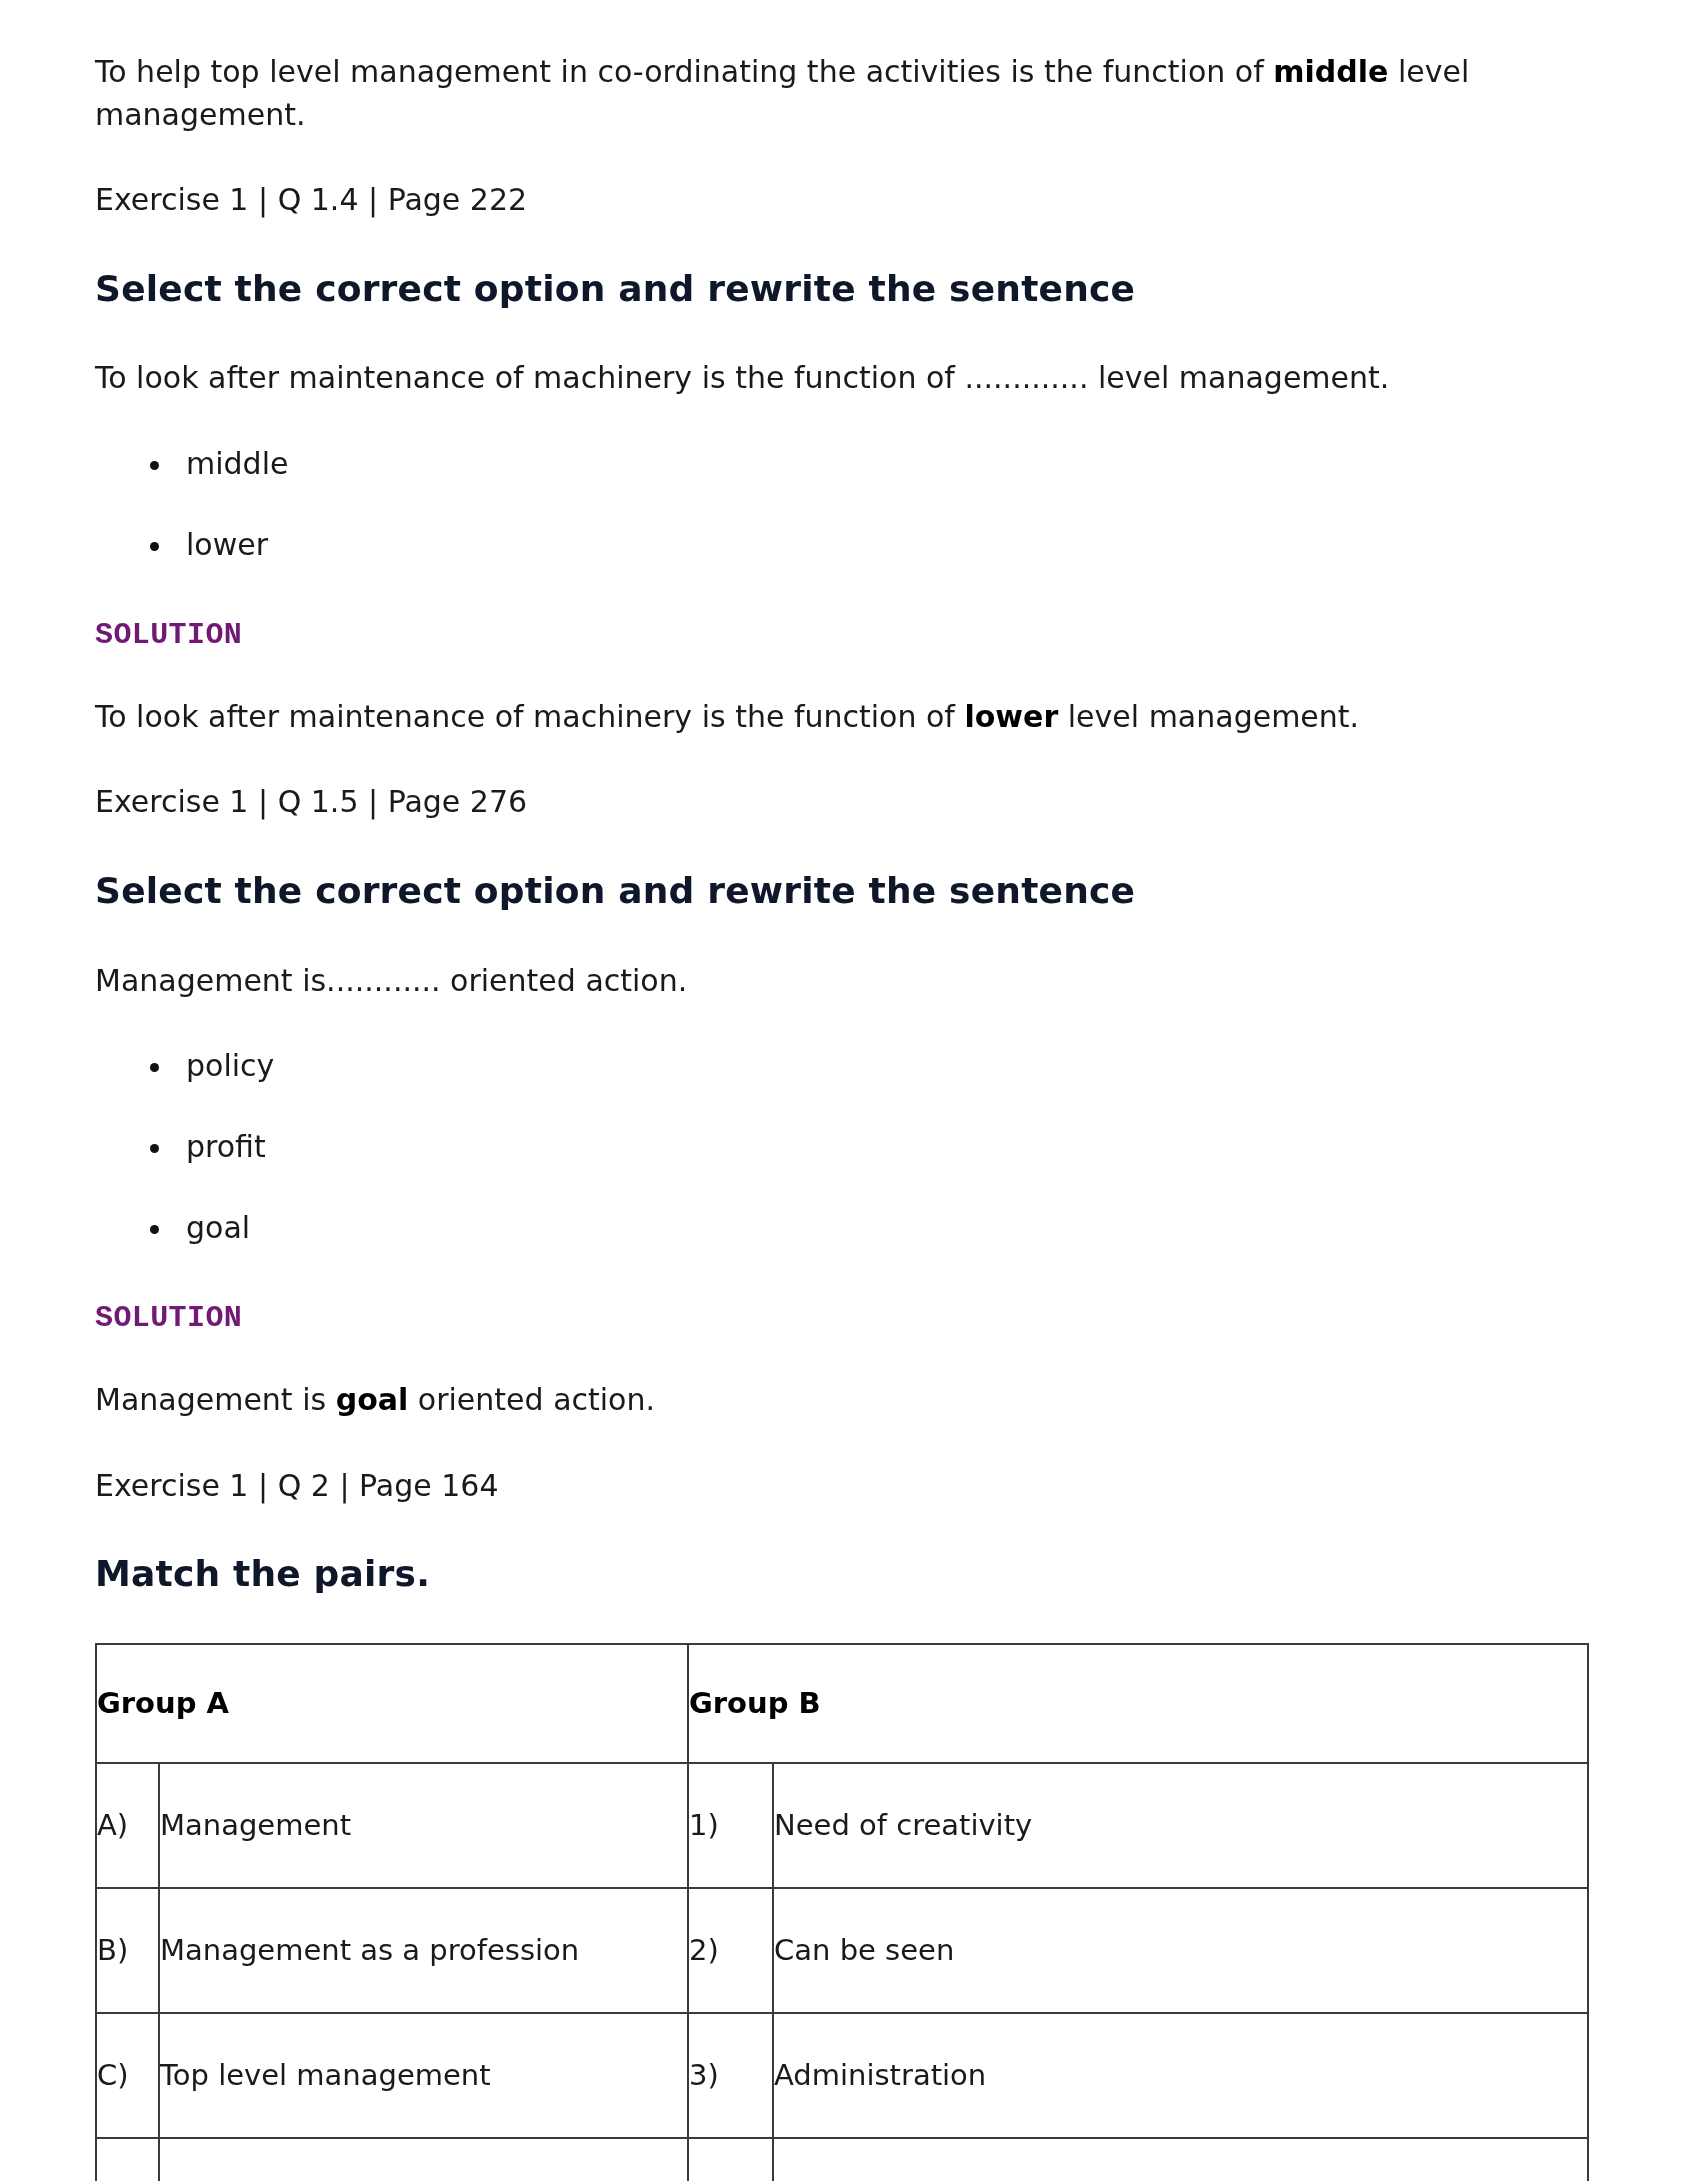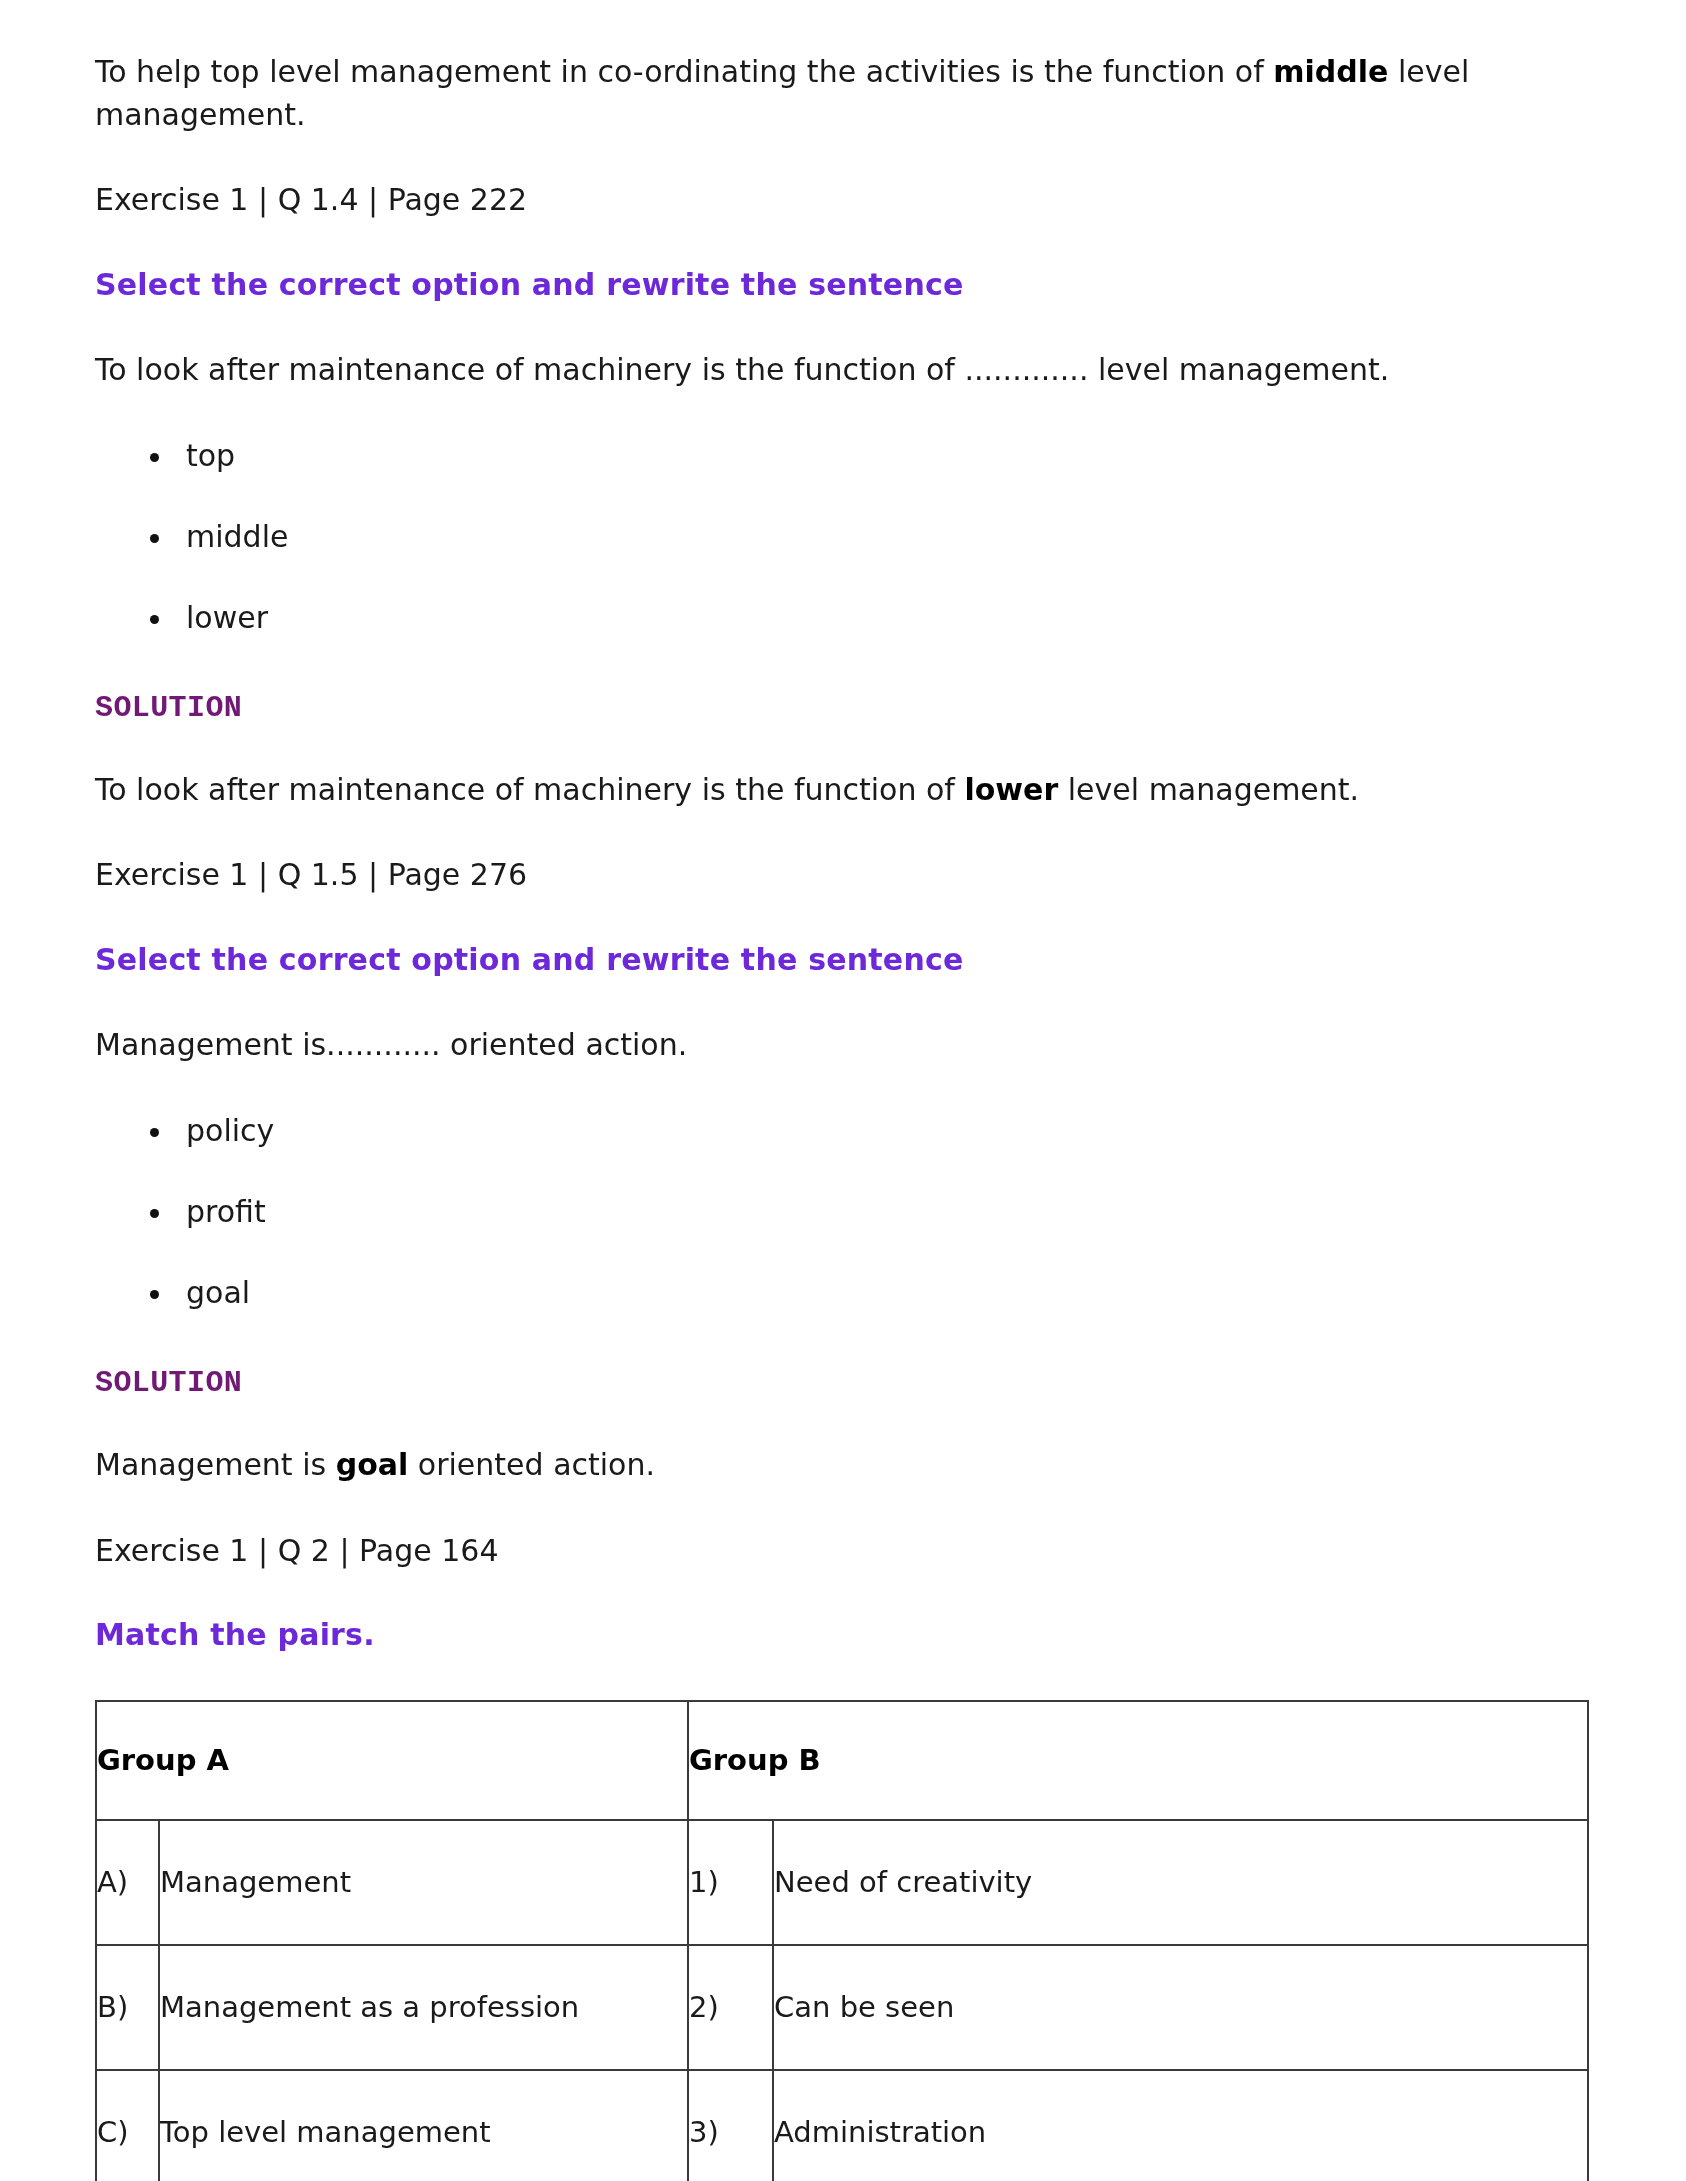--- a/index.html
+++ b/index.html
@@ -25,24 +25,24 @@
     line-height: 1.42;
     margin: 0 0 44px 0;
     color: #1a1a1a;
     font-weight: 400;
   }
   .bold {
     font-weight: 700;
     color: #000000;
   }
   h3.heading {
-    font-size: 30px;
+    font-size: 36px;
     line-height: 1.35;
     font-weight: 700;
-    color: #6d28d9;
+    color: #0f172a;
     margin: 17px 0 44px 0;
     letter-spacing: 0.2px;
   }
   .meta {
     font-size: 30px;
     line-height: 1.35;
     margin: 0 0 44px 0;
     color: #1a1a1a;
   }
   ul.options {
@@ -133,21 +133,20 @@
 
   <p class="para"><span>To help top level management in co-ordinating the activities is the function of </span><span class="bold">middle</span><span> level management.</span></p>
 
   <div class="meta">Exercise 1 | Q 1.4 | Page 222</div>
 
   <h3 class="heading">Select the correct option and rewrite the sentence</h3>
 
   <p class="para">To look after maintenance of machinery is the function of ............. level management.</p>
 
   <ul class="options">
-    <li>top</li>
     <li>middle</li>
     <li>lower</li>
   </ul>
 
   <div class="gap-after-list"></div>
 
   <div class="solution-label">SOLUTION</div>
 
   <p class="para"><span>To look after maintenance of machinery is the function of </span><span class="bold">lower</span><span> level management.</span></p>
 

